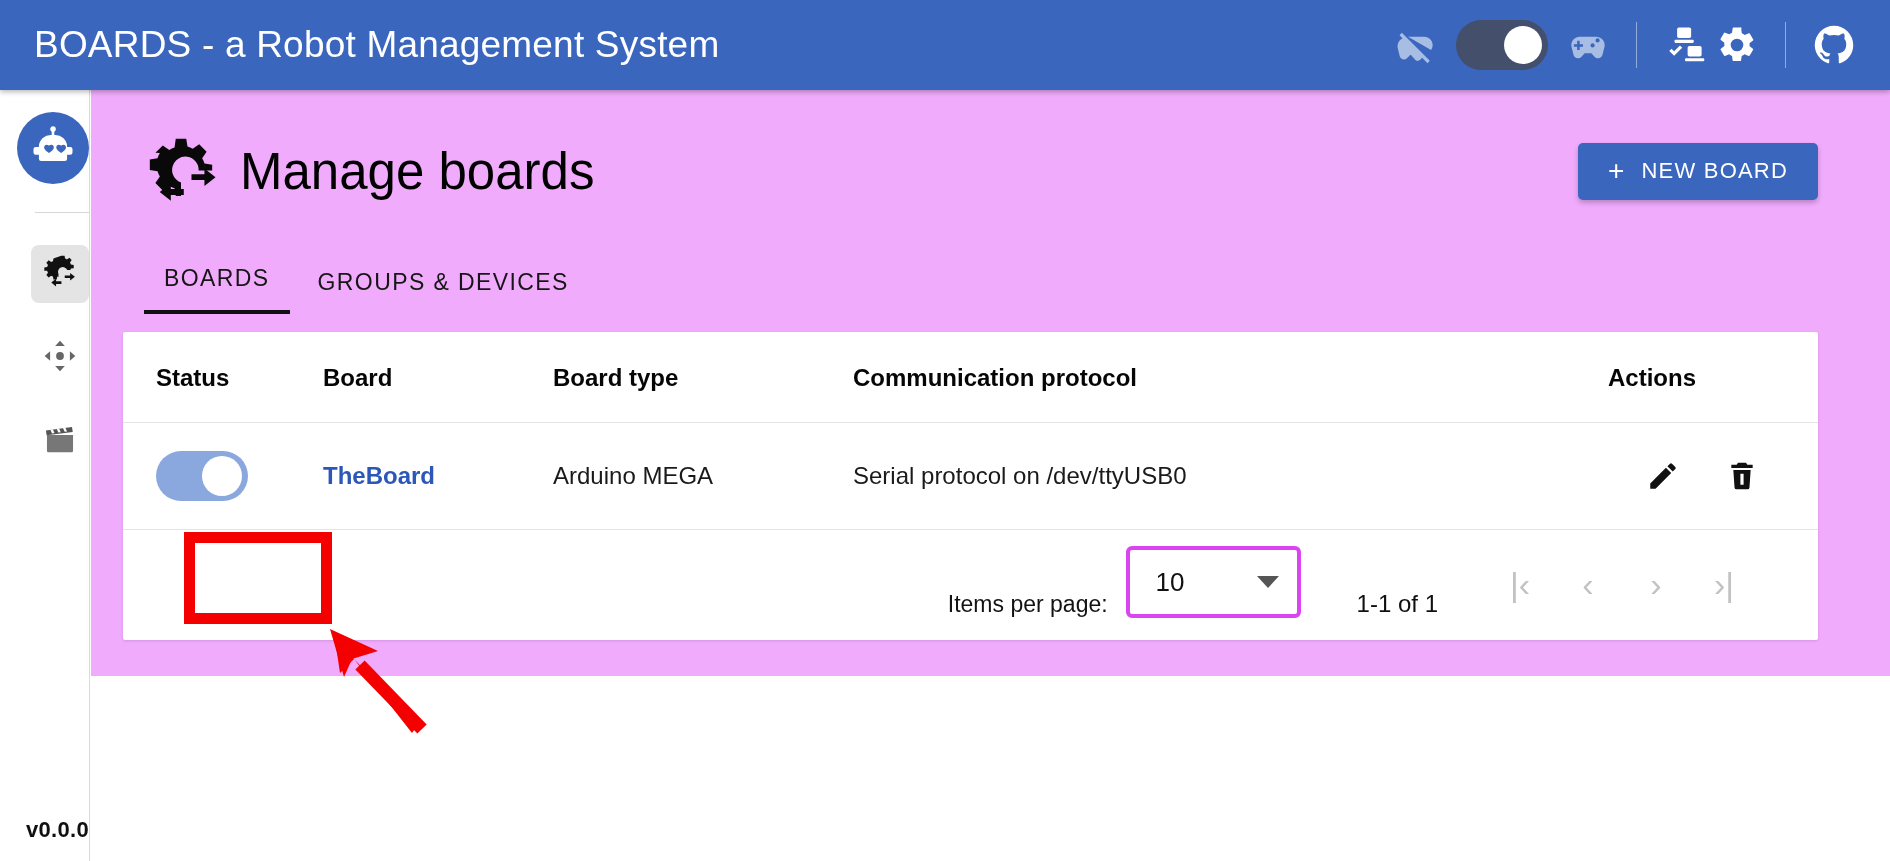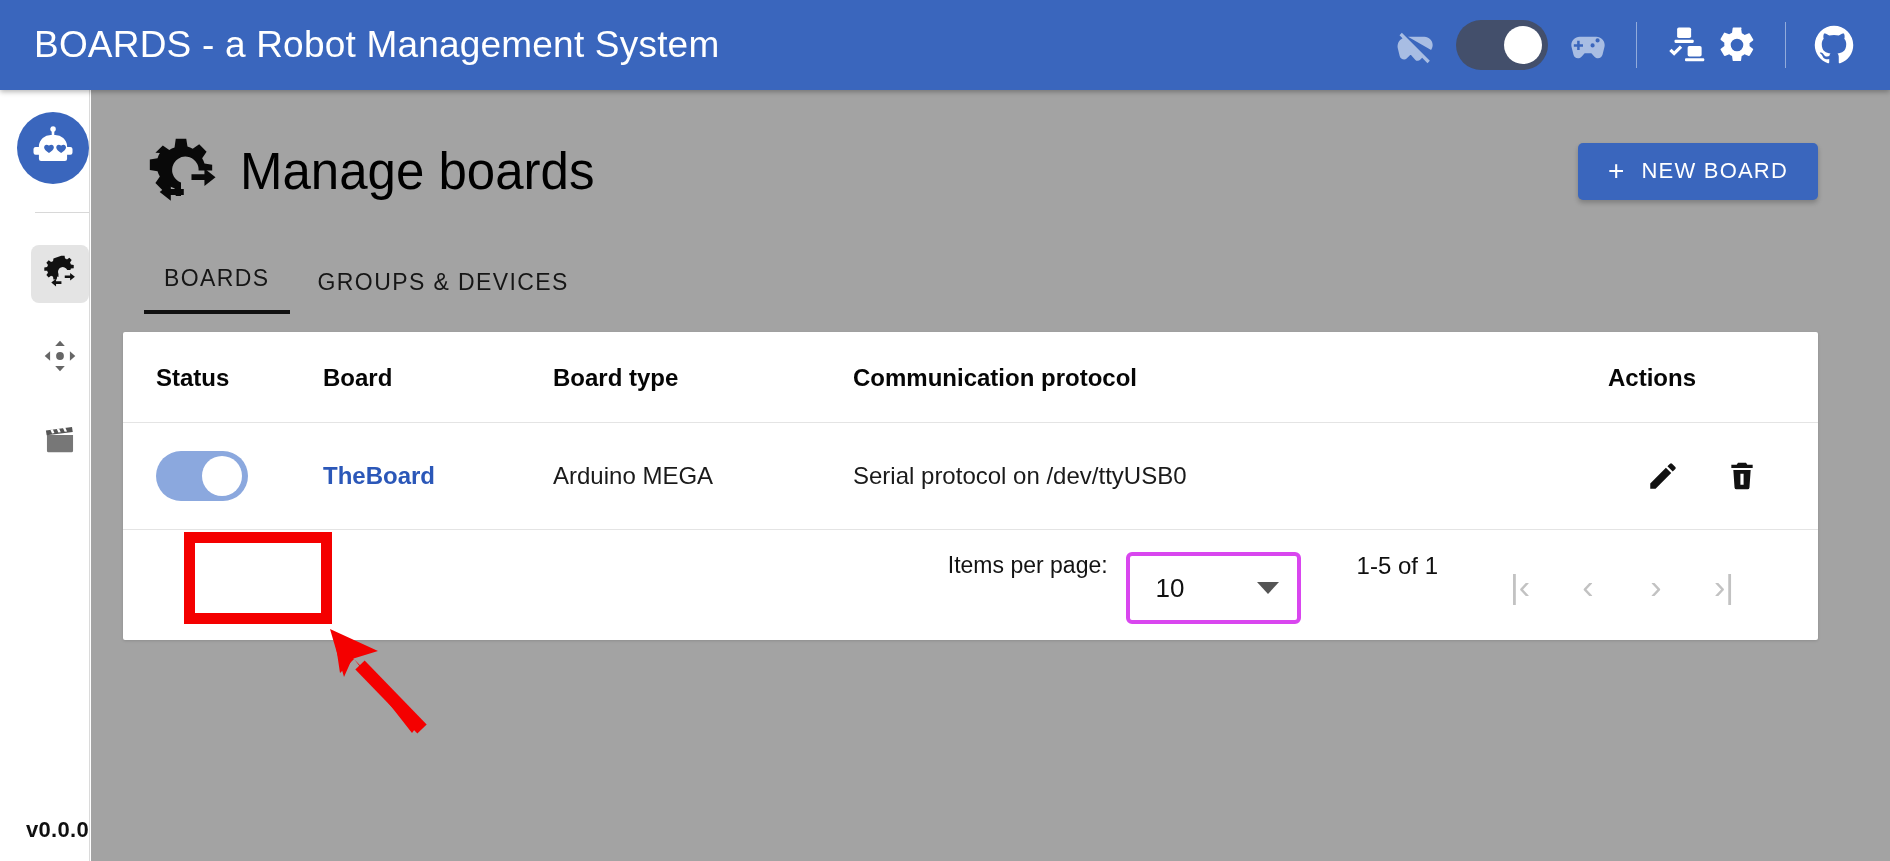--- a/index.html
+++ b/index.html
@@ -87,22 +87,22 @@
   .side-version {
     margin-top: auto;
     margin-bottom: 18px;
     font-size: 22px; font-weight: bold; color: #101010;
     letter-spacing: 0.3px;
   }
 
   
   .content {
     position: absolute; left: 91px; top: 90px;
-    width: 1799px; height: 771px;
-    background: #a3a3a3;
+    width: 1799px; height: 586px;
+    background: #f0abfc;
     overflow: hidden;
   }
   .page-head {
     display: flex; align-items: center;
     padding: 42px 72px 0 53px;
   }
   .page-title-wrap { display: flex; align-items: center; }
   .page-title {
     font-size: 51px; font-weight: 400; color: #000000;
     margin-left: 22px; white-space: nowrap;
@@ -173,21 +173,21 @@
   }
   .board-link {
     color: #2b57b8; font-weight: bold; font-size: 24px;
     text-decoration: none; cursor: pointer;
   }
   .act-wrap { display: flex; justify-content: flex-end; align-items: center; gap: 46px; }
   .act-btn { background: none; border: none; cursor: pointer; padding: 0; line-height: 0; }
 
   
   .paginator {
-    display: flex; align-items: flex-start; justify-content: flex-end;
+    display: flex; align-items: flex-end; justify-content: flex-end;
     padding: 22px 60px 22px 0;
     height: 110px;
   }
   .pg-label { font-size: 23px; color: #131313; margin-right: 18px; }
   .pg-select {
     display: flex; align-items: center; justify-content: space-between;
     width: 175px; height: 72px;
     border: 4px solid #d946ef; border-radius: 6px;
     padding: 0 18px 0 26px;
     font-size: 26px; color: #111111;
@@ -393,21 +393,21 @@
           </tr>
         </tbody>
       </table>
 
       <div class="paginator">
         <span class="pg-label">Items per page:</span>
         <div class="pg-select">
           <span>10</span>
           <span class="caret"></span>
         </div>
-        <span class="pg-range">1-5 of 1</span>
+        <span class="pg-range">1-1 of 1</span>
         <button class="pg-btn">|‹</button>
         <button class="pg-btn">‹</button>
         <button class="pg-btn">›</button>
         <button class="pg-btn">›|</button>
       </div>
     </div>
   </div>
 
   <div class="anno-box"></div>
   <svg class="anno-arrow" viewBox="0 0 200 140">

